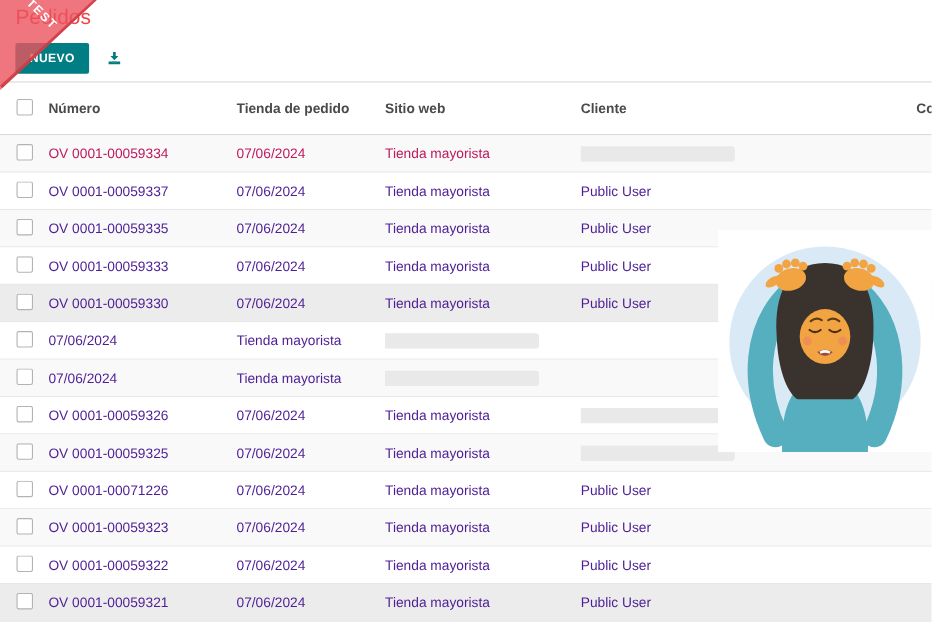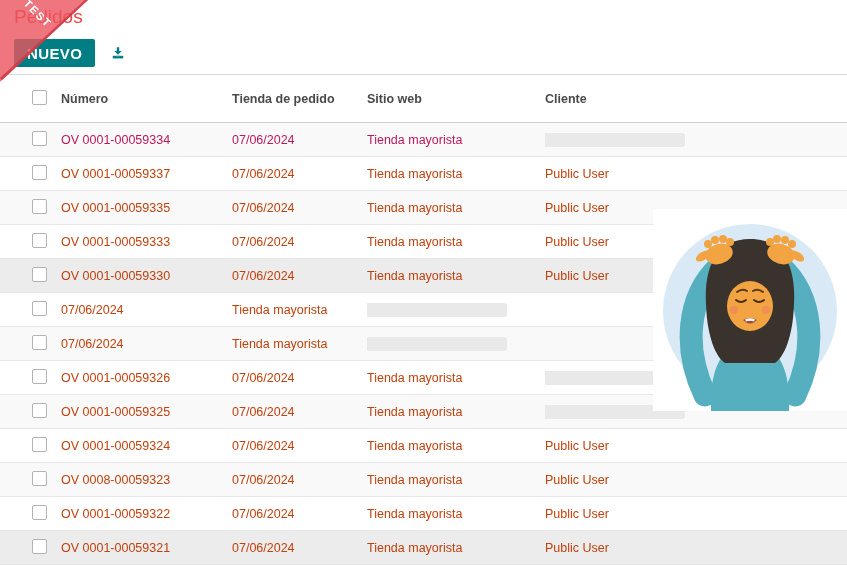--- a/index.html
+++ b/index.html
@@ -14,21 +14,21 @@
     position:absolute;left:14px;top:6px;
     font-size:19px;color:#ef4444;
   }
   .toolbar{
     position:absolute;left:14px;top:39px;
     display:flex;align-items:center;gap:16px;
   }
   .btn-new{
     background:#017e84;color:#ffffff;border:none;border-radius:2px;
     font-family:"Liberation Sans",sans-serif;
-    font-size:15px;font-weight:bold;letter-spacing:.4px;
+    font-size:11px;font-weight:bold;letter-spacing:.4px;
     padding:0 13px;height:28px;cursor:pointer;
   }
   .btn-download{
     background:none;border:none;padding:0;cursor:pointer;line-height:0;
   }
 
   
   .ribbon{
     position:absolute;left:0;top:0;width:96px;height:90px;z-index:30;
     clip-path:polygon(0 0,88px 0,0 82px);
@@ -49,31 +49,30 @@
   
   .list-table{
     position:absolute;left:0;right:0;top:74px;
     border-top:1px solid #d9d9d9;
     font-size:12.5px;
   }
   .grid-row{
     display:grid;
     grid-template-columns:44px 171px 135px 178px 305px 1fr;
     align-items:center;
-    padding-left:17px;
   }
   .thead{
     height:47px;
     border-bottom:1px solid #cfcfcf;
     font-weight:bold;color:#4a4a4a;
   }
   .th{cursor:pointer;}
   .row{
     height:33px;border-bottom:1px solid #e7e7e7;
-    color:#c2410c;cursor:pointer;background:#ffffff;
+    color:#4c1d95;cursor:pointer;background:#ffffff;
   }
   .row.striped{background:#f9f9f9;}
   .row.highlighted{background:#ececec;}
   .row.muted{color:#be185d;}
   .cell{white-space:nowrap;overflow:hidden;}
   .cell-check{padding-left:15px;}
   .checkbox{
     display:inline-block;width:15px;height:15px;box-sizing:border-box;
     border:1px solid #b3b3b3;border-radius:2px;background:#ffffff;
   }
@@ -207,31 +206,31 @@
     <div class="cell">OV 0001-00059325</div>
     <div class="cell">07/06/2024</div>
     <div class="cell">Tienda mayorista</div>
     <div class="cell"><span class="redacted-pill"></span></div>
     <div class="cell"></div>
   </div>
       <div class="grid-row row">
     <div class="cell cell-check">
       <span class="checkbox"></span>
     </div>
-    <div class="cell">OV 0001-00059324</div>
+    <div class="cell">OV 0001-00071226</div>
     <div class="cell">07/06/2024</div>
     <div class="cell">Tienda mayorista</div>
     <div class="cell">Public User</div>
     <div class="cell"></div>
   </div>
       <div class="grid-row row striped">
     <div class="cell cell-check">
       <span class="checkbox"></span>
     </div>
-    <div class="cell">OV 0008-00059323</div>
+    <div class="cell">OV 0001-00059323</div>
     <div class="cell">07/06/2024</div>
     <div class="cell">Tienda mayorista</div>
     <div class="cell">Public User</div>
     <div class="cell"></div>
   </div>
       <div class="grid-row row">
     <div class="cell cell-check">
       <span class="checkbox"></span>
     </div>
     <div class="cell">OV 0001-00059322</div>

